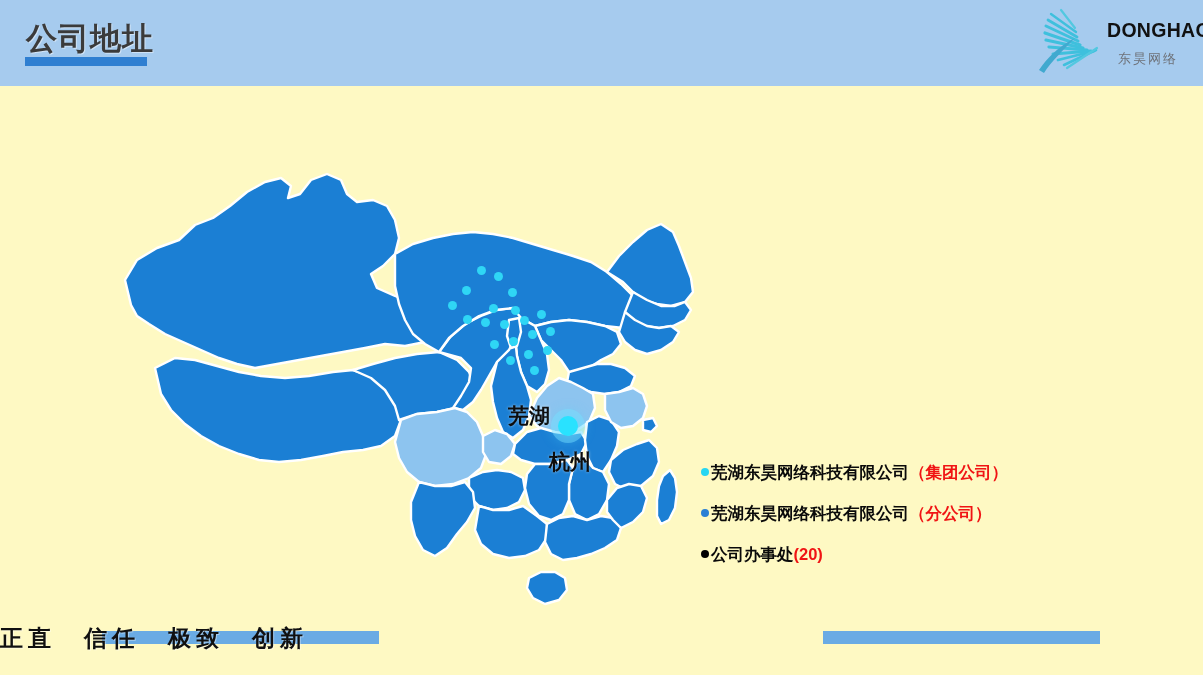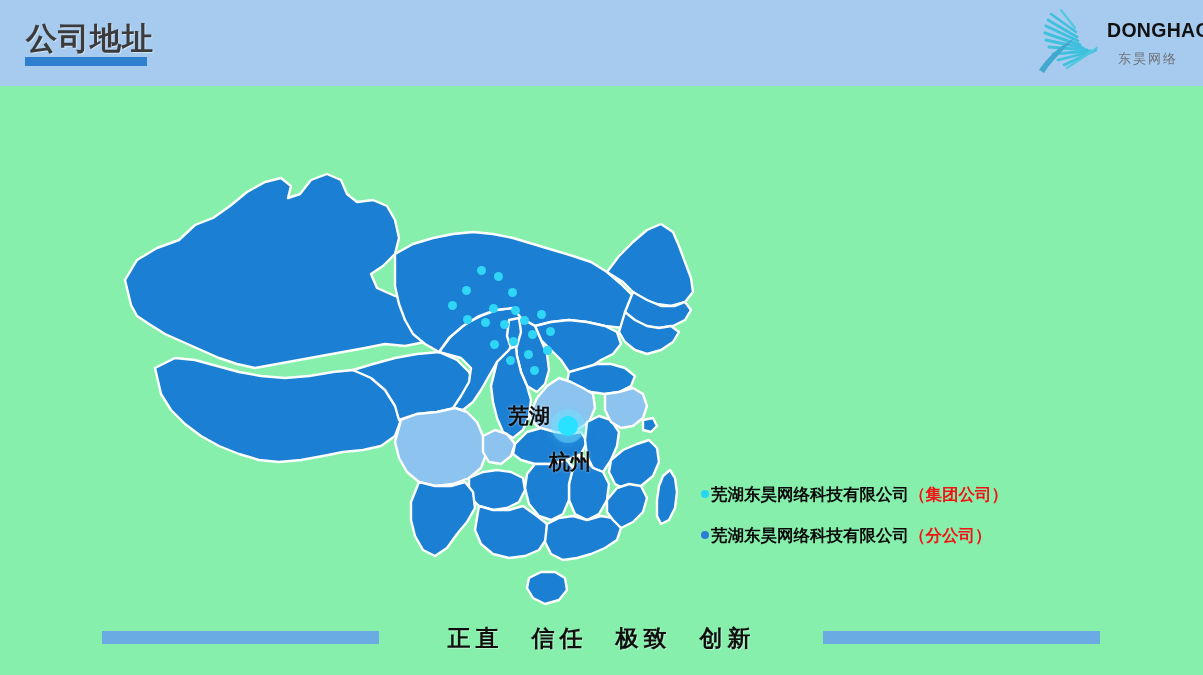--- a/index.html
+++ b/index.html
@@ -12,21 +12,21 @@
     overflow: hidden;
     background: #e6effb;
     font-family: "Liberation Sans", "DejaVu Sans", sans-serif;
     position: relative;
   }
   .slide {
     position: absolute;
     left: 0; top: 0;
     width: 1203px;
     height: 675px;
-    background: #86efac;
+    background: #fef9c3;
     overflow: hidden;
   }
 
   
   .header-band {
     position: absolute;
     left: 0; top: 0;
     width: 1203px;
     height: 86px;
     background: #a6cbee;
@@ -125,21 +125,21 @@
     position: absolute;
     width: 9px; height: 9px;
     border-radius: 50%;
     background: #2fd6f5;
   }
 
   
   .legend {
     position: absolute;
     left: 701px;
-    top: 484px;
+    top: 462px;
     width: 330px;
   }
   .legend-row {
     position: relative;
     height: 41px;
     white-space: nowrap;
     font-size: 16.5px;
     font-weight: bold;
     color: #0a0a0a;
     line-height: 20px;
@@ -163,21 +163,20 @@
     height: 13px;
     background: #6aabe4;
   }
   .footer-bar-left  { left: 102px;  width: 277px; }
   .footer-bar-right { left: 823px;  width: 277px; }
   .footer-slogan {
     position: absolute;
     left: 0;
     top: 623px;
     width: 1203px;
-    text-align: center;
     font-size: 23px;
     font-weight: bold;
     color: #101010;
     letter-spacing: 5px;
     text-shadow: 1px 1px 0 rgba(255,255,255,0.4);
   }
 </style>
 </head>
 <body>
 
@@ -315,20 +314,23 @@
   <div class="legend">
 
     <div class="legend-row">
       <span class="legend-bullet b-cyan"></span><span>芜湖东昊网络科技有限公司</span><span class="legend-accent">（集团公司）</span>
     </div>
 
     <div class="legend-row">
       <span class="legend-bullet b-blue"></span><span>芜湖东昊网络科技有限公司</span><span class="legend-accent">（分公司）</span>
     </div>
 
+    <div class="legend-row">
+      <span class="legend-bullet b-black"></span><span>公司办事处</span><span class="legend-accent">(20)</span>
+    </div>
 
   </div>
 
   <div class="footer-bar footer-bar-left"></div>
   <div class="footer-bar footer-bar-right"></div>
   <div class="footer-slogan">正直　信任　极致　创新</div>
 
 </div>
 
 </body></html>

